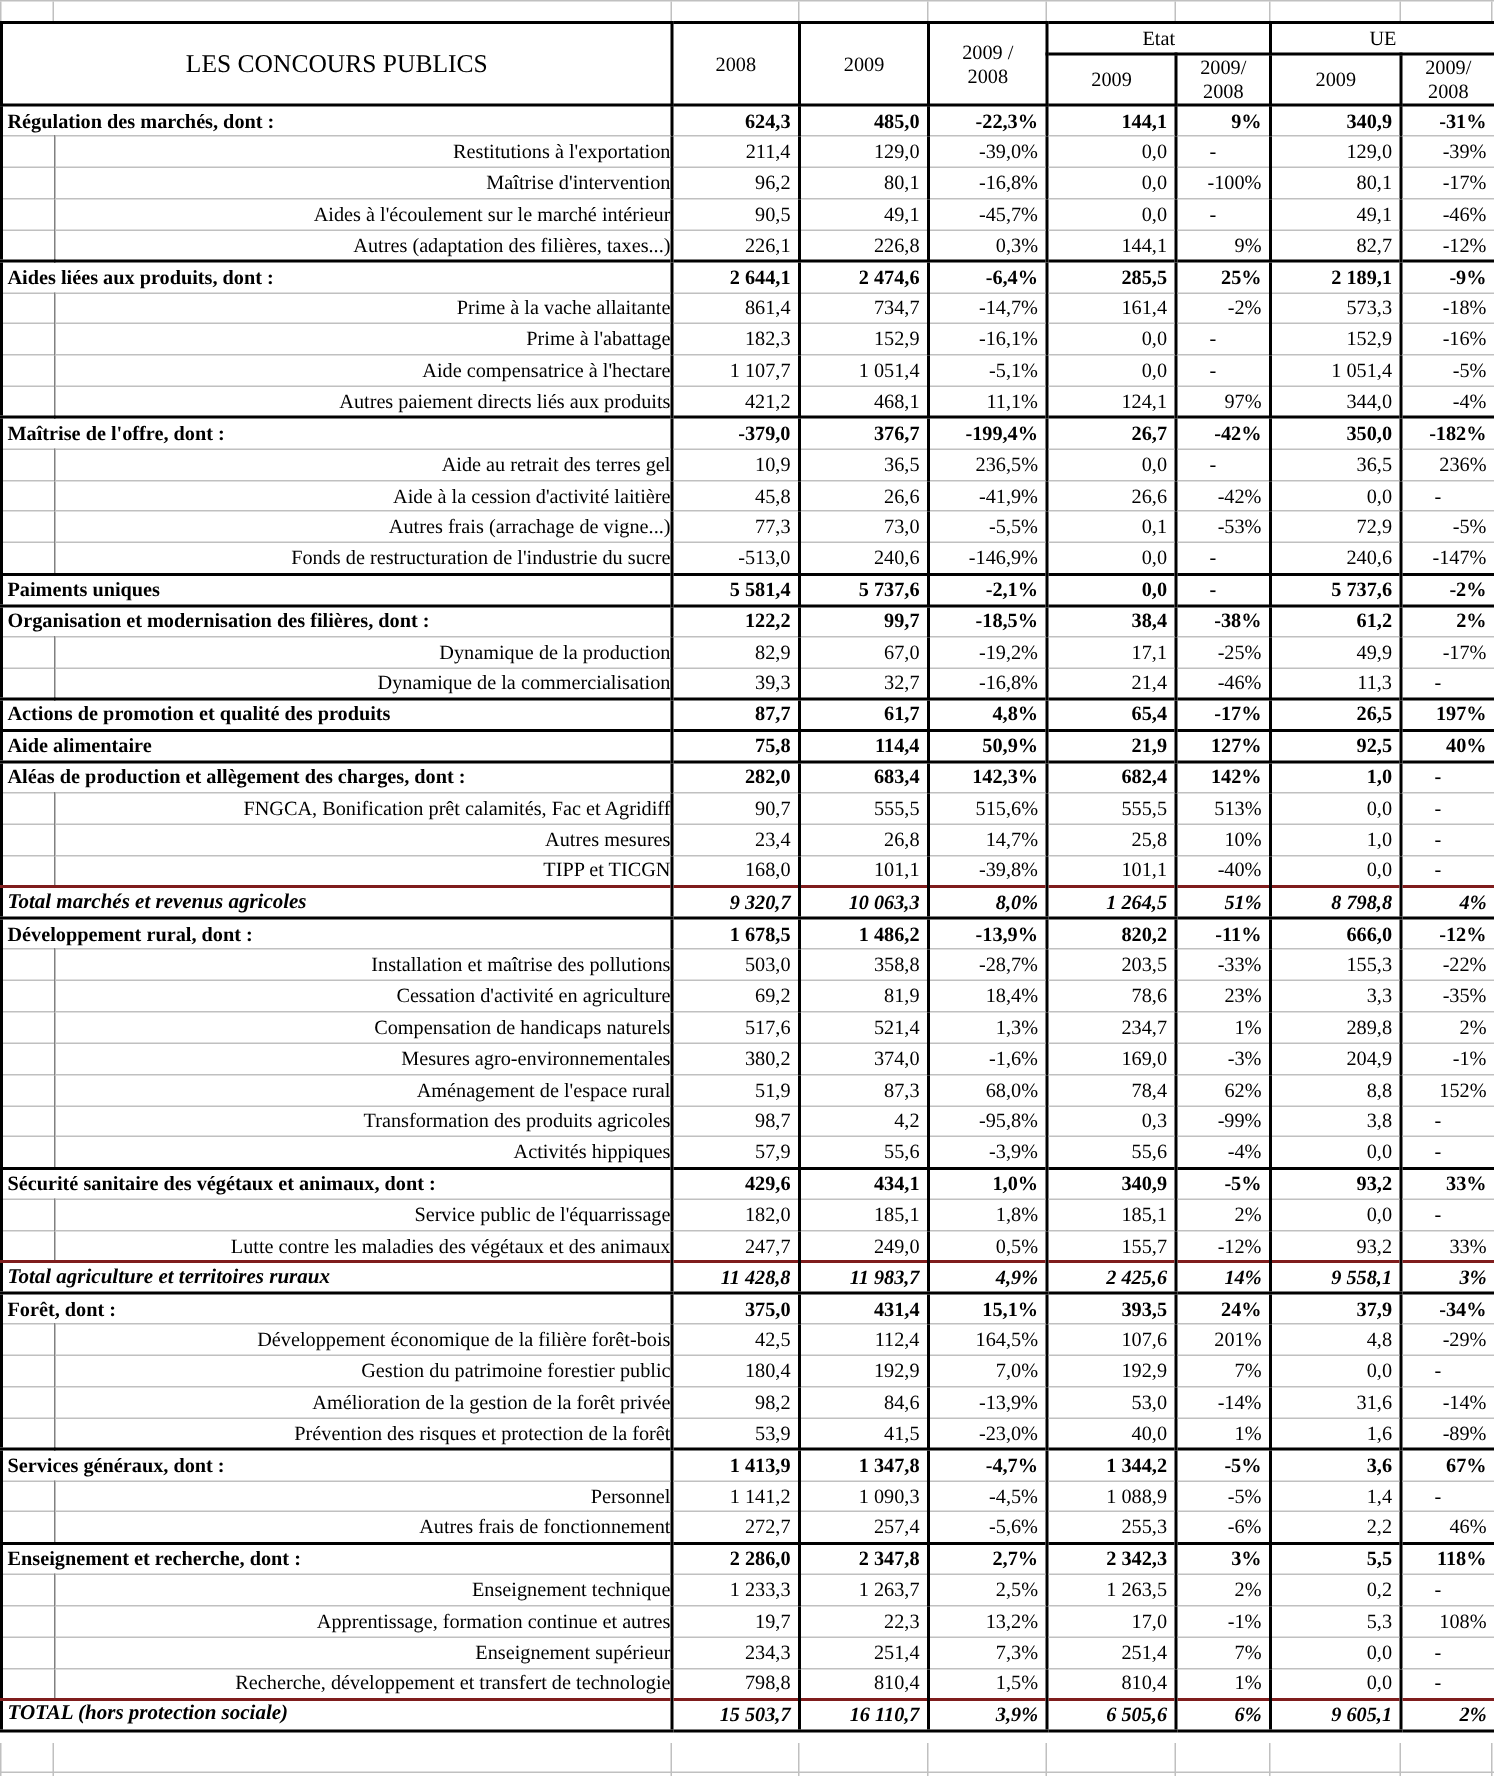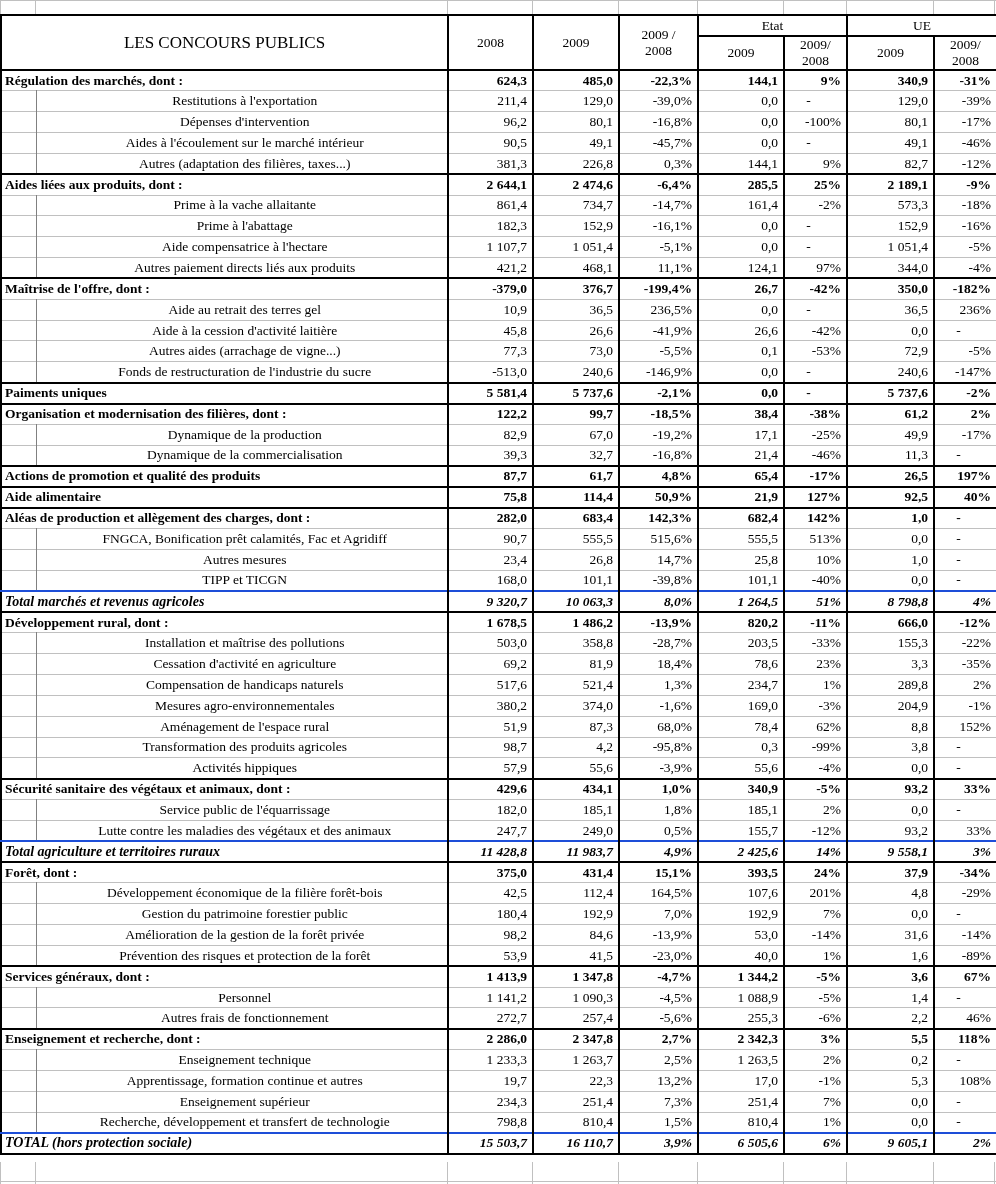--- a/index.html
+++ b/index.html
@@ -26,31 +26,31 @@
   thead th{border:2px solid #000;font-weight:normal;font-size:13.5px;
            text-align:center;vertical-align:middle;white-space:pre-line;padding:0;}
   th.title-cell{font-size:17px;height:61px;}
   tr.hrow-top th{height:19px;}
 
   tbody td{font-size:13.5px;vertical-align:middle;padding:0 5px 0 0;overflow:hidden;
            white-space:nowrap;}
   tbody tr{height:20.85px;}
   td.num{text-align:right;}
   td.num.dash{text-align:center;padding-right:14px;}
-  td.lbl{text-align:center;padding:0 0 0 6px;}
+  td.lbl{text-align:right;padding:0 0 0 6px;}
   td.lbl-full{text-align:left;padding:0 0 0 3px;margin-top:12px;}
 
   
   td.vsep,th.vsep{border-left:2px solid #000;}
   td.indent-cell{border-right:1px solid #808080;padding:0;}
 
   
   tr.item td{border-top:1px solid #c0c0c0;}
   tr.section td{border-top:2px solid #000;font-weight:bold;}
-  tr.total td{border-top:2px solid #1d4ed8;border-bottom:2px solid #000;
+  tr.total td{border-top:2px solid #7f1d1d;border-bottom:2px solid #000;
               font-weight:bold;font-style:italic;}
   tr.section td.lbl-full{font-size:13.5px;}
   tr.total td.lbl-full{font-size:14px;}
 </style>
 </head>
 <body>
 
 <div id="page">
 
   <div class="strip" id="strip-top" style="top:0;height:14px;">
@@ -115,21 +115,21 @@
           <td class="num vsep">211,4</td>
           <td class="num vsep">129,0</td>
           <td class="num vsep">-39,0%</td>
           <td class="num vsep">0,0</td>
           <td class="num vsep dash">-</td>
           <td class="num vsep">129,0</td>
           <td class="num vsep">-39%</td>
         </tr>
         <tr class="item">
           <td class="indent-cell"></td>
-          <td class="lbl">Dépenses d'intervention</td>
+          <td class="lbl">Maîtrise d'intervention</td>
           <td class="num vsep">96,2</td>
           <td class="num vsep">80,1</td>
           <td class="num vsep">-16,8%</td>
           <td class="num vsep">0,0</td>
           <td class="num vsep">-100%</td>
           <td class="num vsep">80,1</td>
           <td class="num vsep">-17%</td>
         </tr>
         <tr class="item">
           <td class="indent-cell"></td>
@@ -138,21 +138,21 @@
           <td class="num vsep">49,1</td>
           <td class="num vsep">-45,7%</td>
           <td class="num vsep">0,0</td>
           <td class="num vsep dash">-</td>
           <td class="num vsep">49,1</td>
           <td class="num vsep">-46%</td>
         </tr>
         <tr class="item">
           <td class="indent-cell"></td>
           <td class="lbl">Autres (adaptation des filières, taxes...)</td>
-          <td class="num vsep">381,3</td>
+          <td class="num vsep">226,1</td>
           <td class="num vsep">226,8</td>
           <td class="num vsep">0,3%</td>
           <td class="num vsep">144,1</td>
           <td class="num vsep">9%</td>
           <td class="num vsep">82,7</td>
           <td class="num vsep">-12%</td>
         </tr>
         <tr class="section">
           <td class="lbl-full" colspan="2">Aides liées aux produits, dont :</td>
           <td class="num vsep">2 644,1</td>
@@ -234,21 +234,21 @@
           <td class="num vsep">45,8</td>
           <td class="num vsep">26,6</td>
           <td class="num vsep">-41,9%</td>
           <td class="num vsep">26,6</td>
           <td class="num vsep">-42%</td>
           <td class="num vsep">0,0</td>
           <td class="num vsep dash">-</td>
         </tr>
         <tr class="item">
           <td class="indent-cell"></td>
-          <td class="lbl">Autres aides (arrachage de vigne...)</td>
+          <td class="lbl">Autres frais (arrachage de vigne...)</td>
           <td class="num vsep">77,3</td>
           <td class="num vsep">73,0</td>
           <td class="num vsep">-5,5%</td>
           <td class="num vsep">0,1</td>
           <td class="num vsep">-53%</td>
           <td class="num vsep">72,9</td>
           <td class="num vsep">-5%</td>
         </tr>
         <tr class="item">
           <td class="indent-cell"></td>

